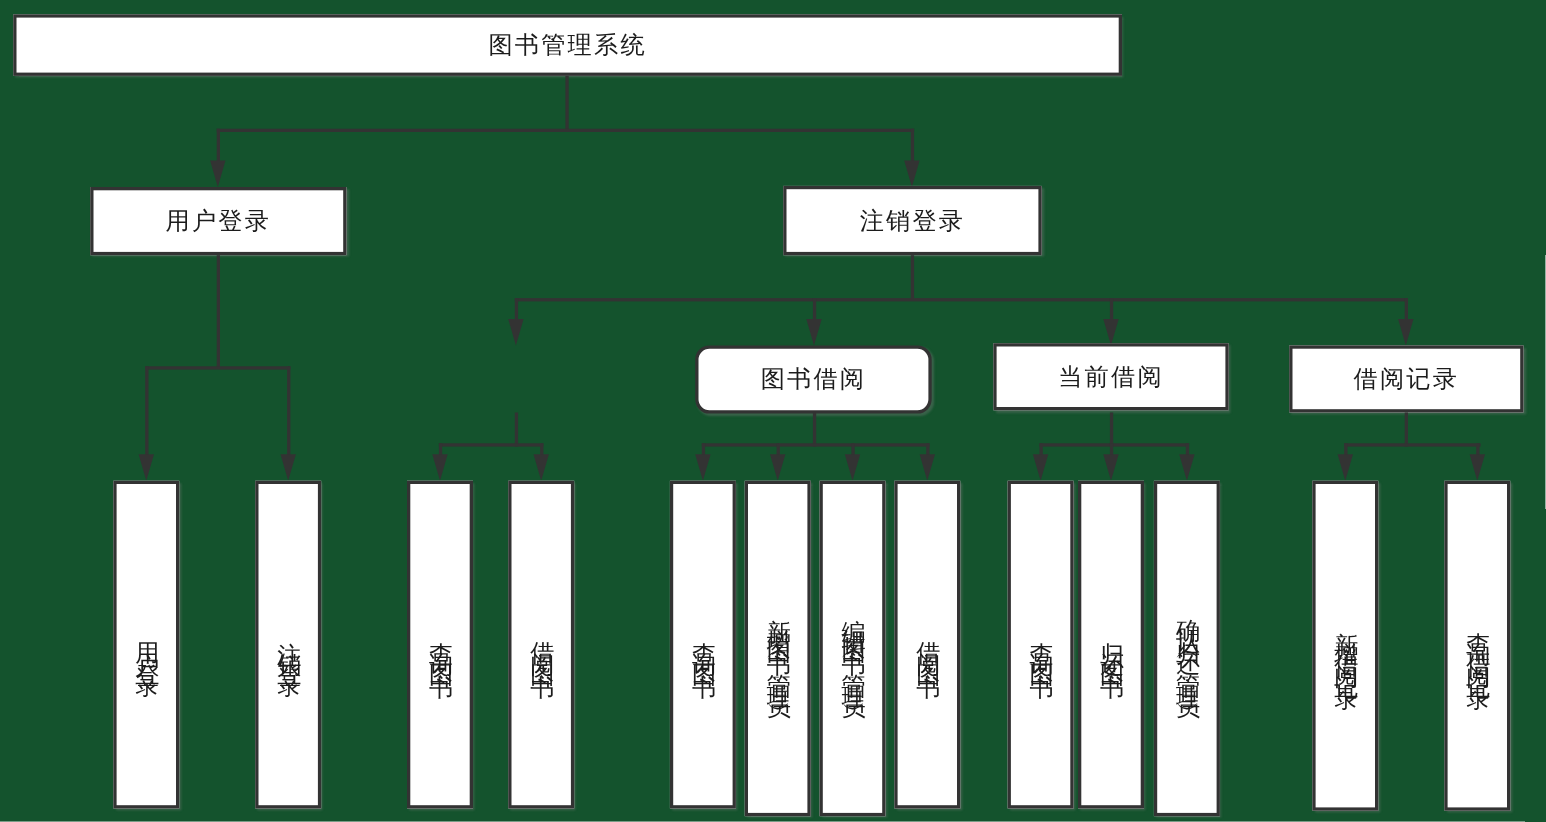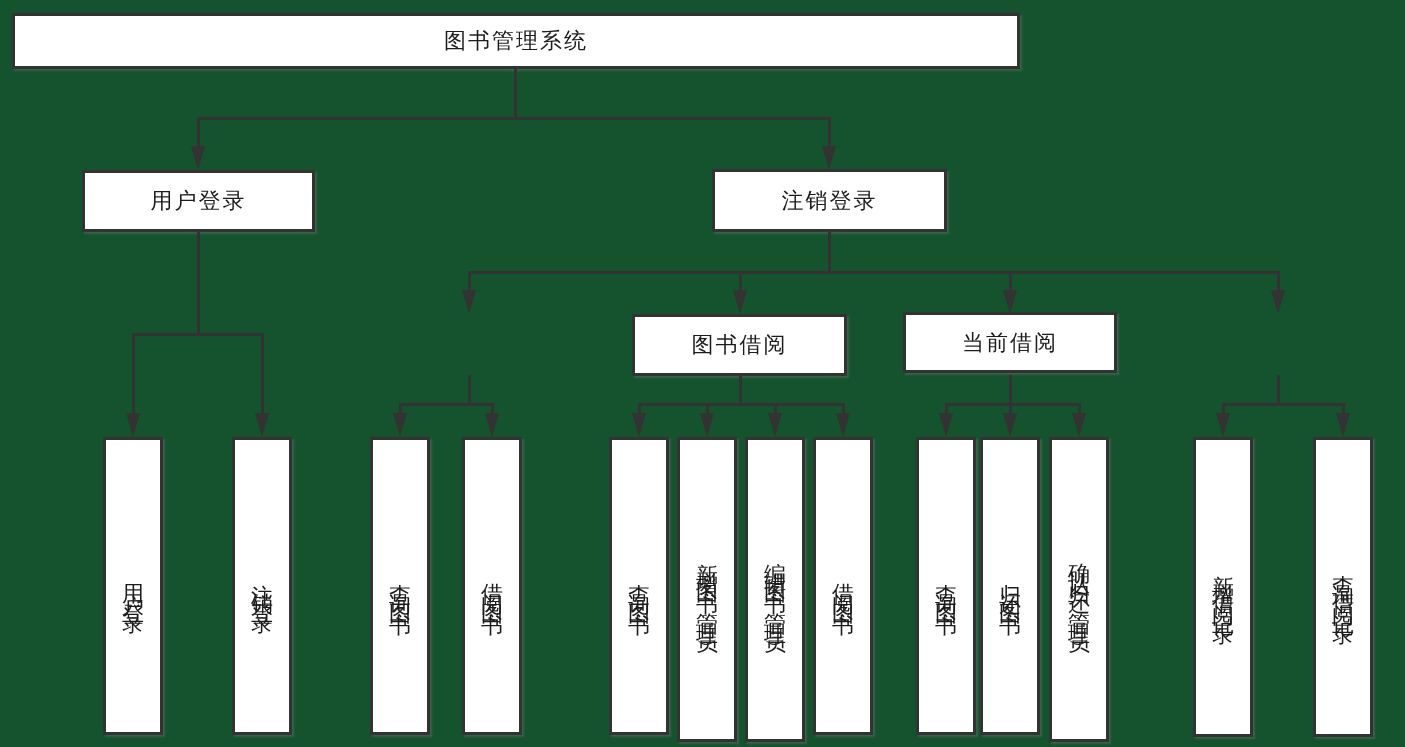--- a/index.html
+++ b/index.html
@@ -66,25 +66,28 @@
   <div class="hl" style="left:468px;top:271px;width:812px;"></div>
   <div class="vl" style="left:468px;top:271px;height:21px;"></div>
   <div class="ar" style="left:462px;top:290px;"></div>
   <div class="vl" style="left:739px;top:271px;height:21px;"></div>
   <div class="ar" style="left:733px;top:290px;"></div>
   <div class="vl" style="left:1009px;top:271px;height:21px;"></div>
   <div class="ar" style="left:1003px;top:290px;"></div>
   <div class="vl" style="left:1277px;top:271px;height:21px;"></div>
   <div class="ar" style="left:1271px;top:290px;"></div>
 
-  <div class="box" style="left:632px;top:314px;width:215px;height:62px;">
+  <div class="box" style="left:632px;top:314px;width:215px;height:62px;border-radius:13px;">
     <span class="hlabel">图书借阅</span>
   </div>
   <div class="box" style="left:903px;top:312px;width:214px;height:61px;">
     <span class="hlabel">当前借阅</span>
+  </div>
+  <div class="box" style="left:1172px;top:314px;width:213px;height:61px;">
+    <span class="hlabel">借阅记录</span>
   </div>
 
   <div class="vl" style="left:468px;top:375px;height:31px;"></div>
   <div class="vl" style="left:739px;top:375px;height:31px;"></div>
   <div class="vl" style="left:1009px;top:375px;height:31px;"></div>
   <div class="vl" style="left:1277px;top:375px;height:31px;"></div>
 
   <div class="hl" style="left:399px;top:403px;width:95px;"></div>
   <div class="hl" style="left:638px;top:403px;width:207px;"></div>
   <div class="hl" style="left:945px;top:403px;width:136px;"></div>

